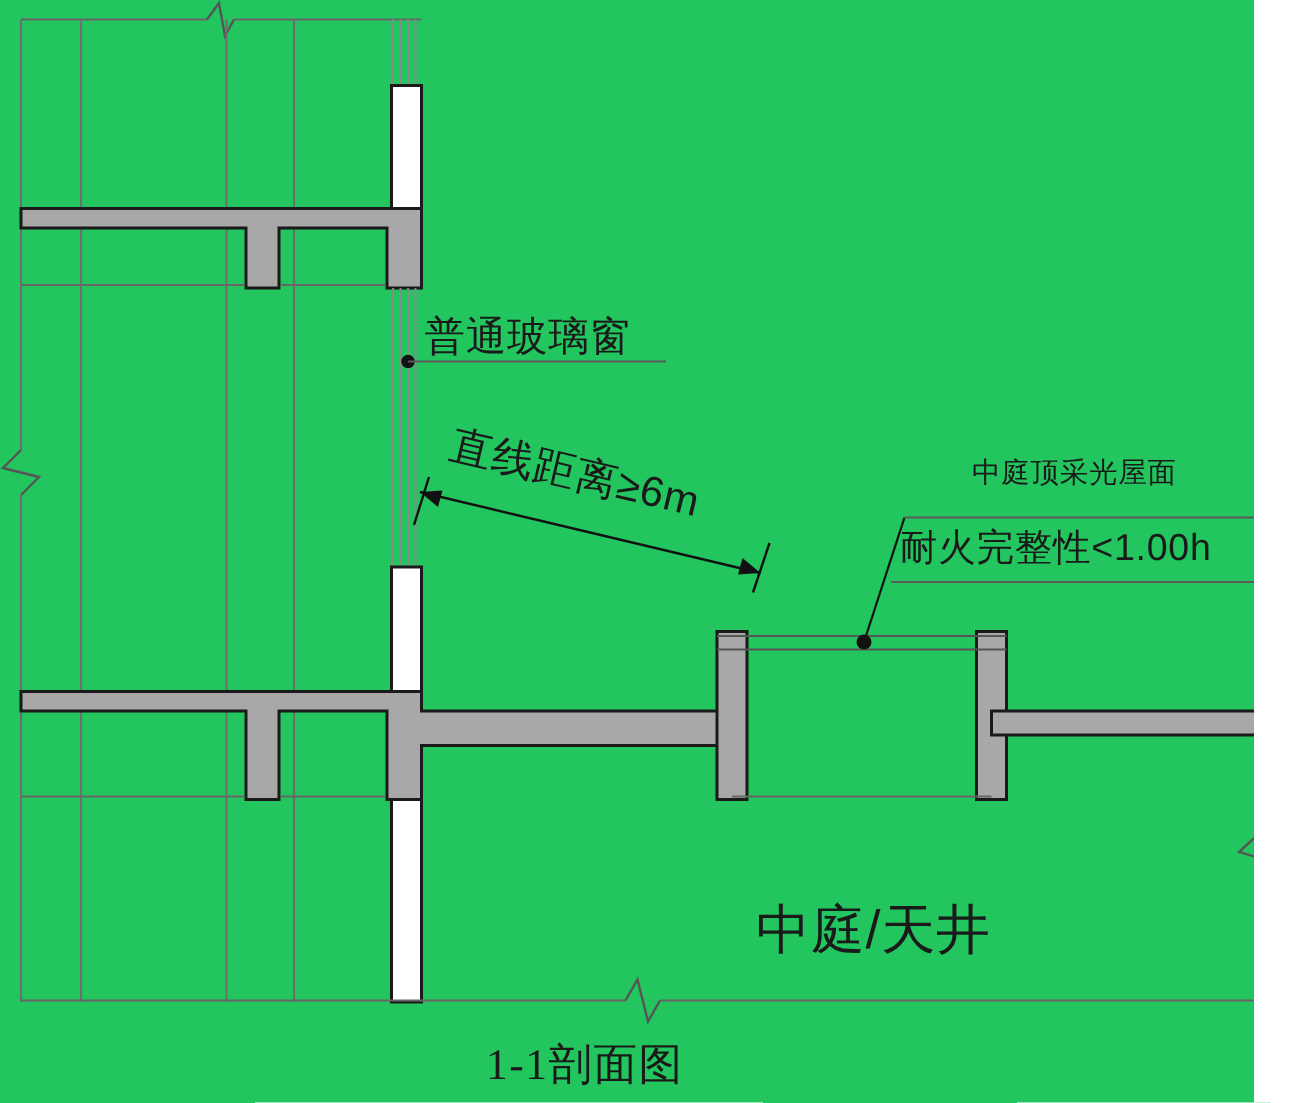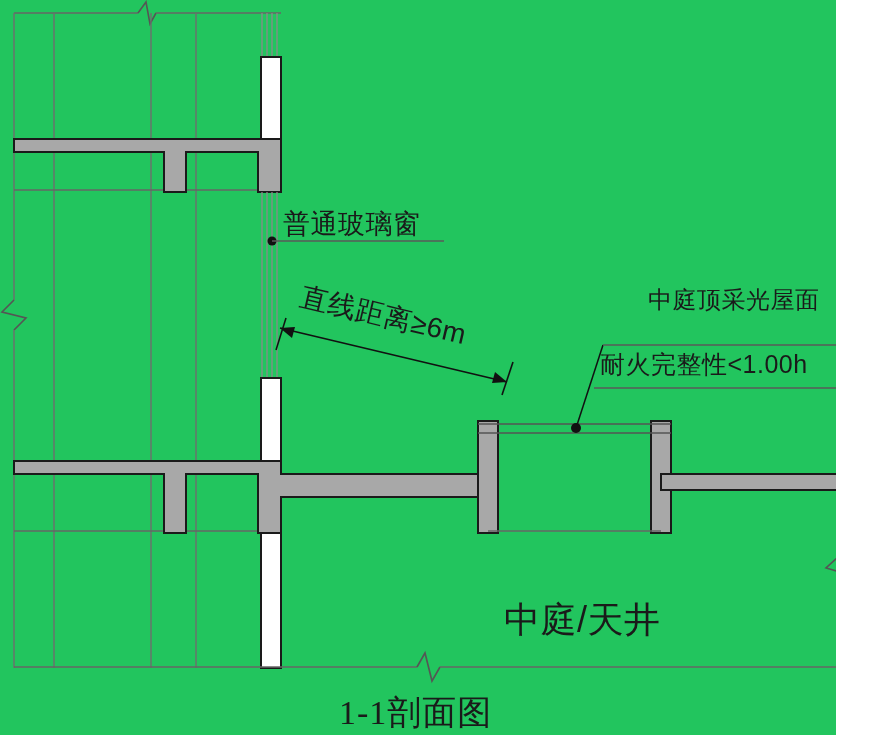--- a/index.html
+++ b/index.html
@@ -49,34 +49,34 @@
     left: 283px; top: 206px;
     font-size: 27px;
   }
   #label-dimension {
     left: 305px; top: 278px;
     font-size: 28px;
     transform: rotate(13.3deg);
     transform-origin: left top;
   }
   #label-skylight-1 {
-    left: 648px; top: 284px;
-    font-size: 24px;
+    left: 648px; top: 302px;
+    font-size: 19px;
   }
   #label-skylight-2 {
     left: 600px; top: 348px;
     font-size: 25px;
   }
   #label-atrium {
     left: 504px; top: 596px;
     font-size: 36px;
   }
   #label-title {
-    left: 339px; top: 690px;
-    font-size: 34px;
+    left: 324px; top: 690px;
+    font-size: 29px;
     font-family: "Liberation Serif", serif;
     letter-spacing: 1px;
   }
 </style>
 </head>
 <body>
 
 <div id="drawing-root">
 
   <svg id="section-svg" viewBox="0 0 869 735" xmlns="http://www.w3.org/2000/svg">

